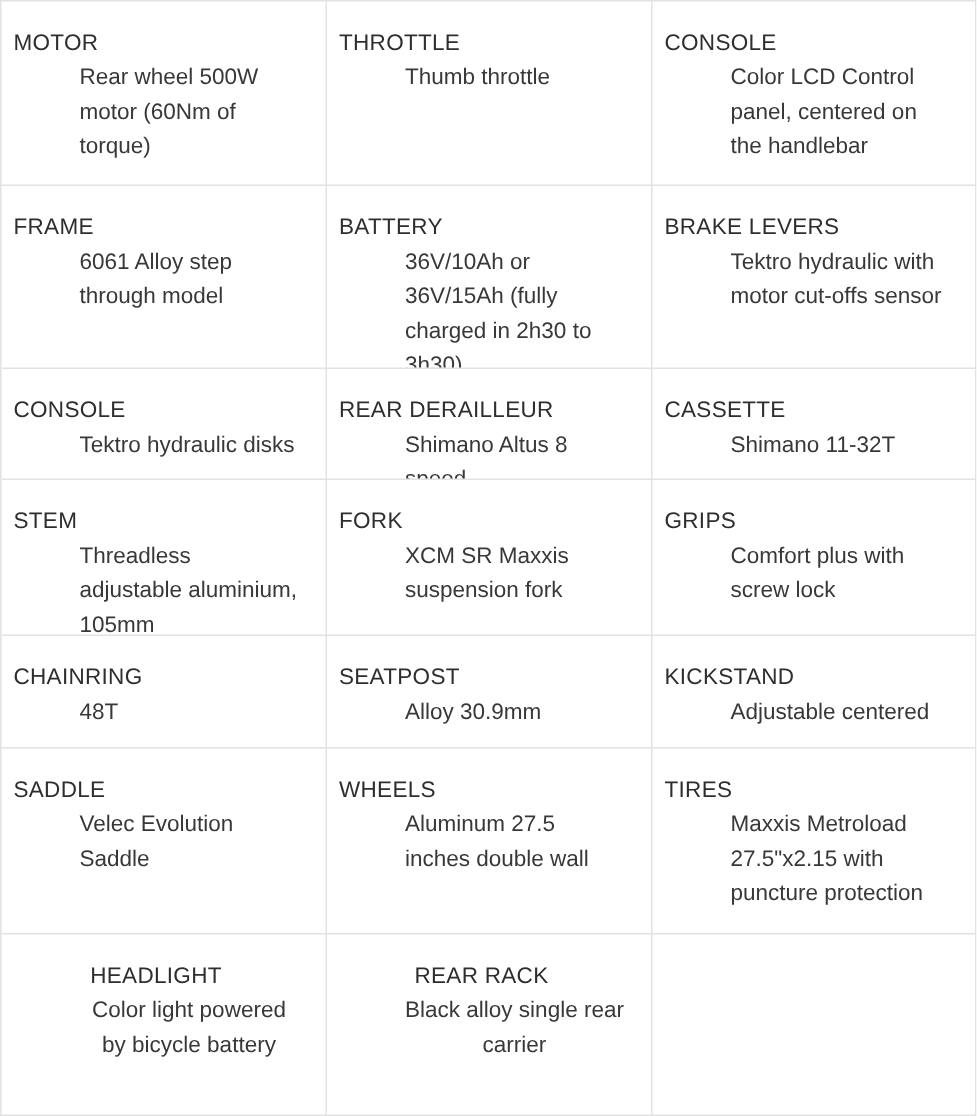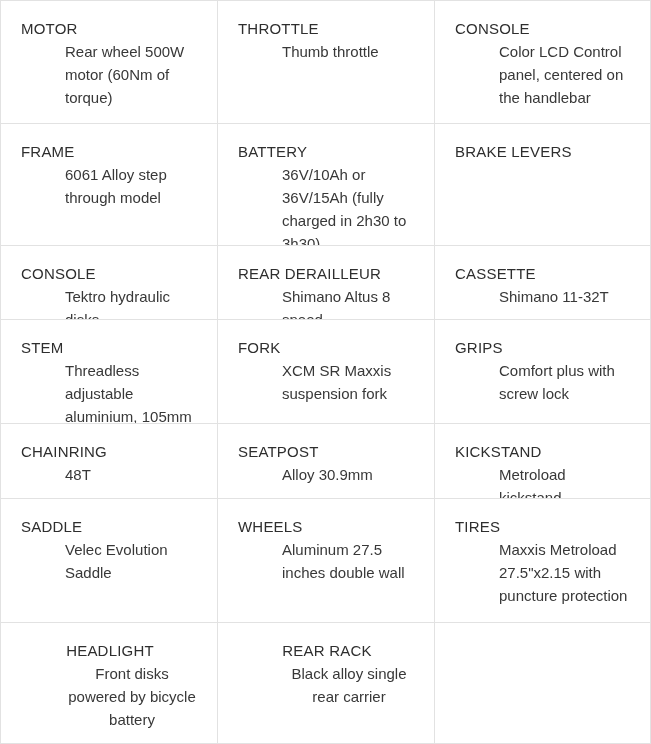--- a/index.html
+++ b/index.html
@@ -18,21 +18,21 @@
     width:651px;
     display:grid;
     grid-template-columns:217px 217px 215px;
     grid-template-rows:123px 122px 74px 104px 75px 124px 120px;
     border:1px solid var(--border-color);
     background:var(--bg);
   }
   .cell{
     border-right:1px solid var(--border-color);
     border-bottom:1px solid var(--border-color);
-    padding:16px 18px 12px 20px;
+    padding:16px 18px 12px 8px;
     overflow:hidden;
   }
   .cell:nth-child(3n){border-right:none;}
   .cell:nth-child(n+19){border-bottom:none;text-align:center;}
   .spec-title{
     font-size:15px;
     line-height:23px;
     font-weight:400;
     color:var(--heading-color);
     letter-spacing:0.2px;
@@ -64,20 +64,21 @@
   <div class="cell">
     <div class="spec-title">FRAME</div>
     <div class="spec-desc">6061 Alloy step through model</div>
   </div>
   <div class="cell">
     <div class="spec-title">BATTERY</div>
     <div class="spec-desc">36V/10Ah or 36V/15Ah (fully charged in 2h30 to 3h30)</div>
   </div>
   <div class="cell">
     <div class="spec-title">BRAKE LEVERS</div>
+    <div class="spec-desc">Tektro hydraulic with motor cut-offs sensor</div>
   </div>
   <div class="cell">
     <div class="spec-title">CONSOLE</div>
     <div class="spec-desc">Tektro hydraulic disks</div>
   </div>
   <div class="cell">
     <div class="spec-title">REAR DERAILLEUR</div>
     <div class="spec-desc">Shimano Altus 8 speed</div>
   </div>
   <div class="cell">
@@ -99,35 +100,35 @@
   <div class="cell">
     <div class="spec-title">CHAINRING</div>
     <div class="spec-desc">48T</div>
   </div>
   <div class="cell">
     <div class="spec-title">SEATPOST</div>
     <div class="spec-desc">Alloy 30.9mm</div>
   </div>
   <div class="cell">
     <div class="spec-title">KICKSTAND</div>
-    <div class="spec-desc">Metroload kickstand</div>
+    <div class="spec-desc">Adjustable centered</div>
   </div>
   <div class="cell">
     <div class="spec-title">SADDLE</div>
     <div class="spec-desc">Velec Evolution Saddle</div>
   </div>
   <div class="cell">
     <div class="spec-title">WHEELS</div>
     <div class="spec-desc">Aluminum 27.5 inches double wall</div>
   </div>
   <div class="cell">
     <div class="spec-title">TIRES</div>
     <div class="spec-desc">Maxxis Metroload 27.5"x2.15 with puncture protection</div>
   </div>
   <div class="cell">
     <div class="spec-title">HEADLIGHT</div>
-    <div class="spec-desc">Front disks powered by bicycle battery</div>
+    <div class="spec-desc">Color light powered by bicycle battery</div>
   </div>
   <div class="cell">
     <div class="spec-title">REAR RACK</div>
     <div class="spec-desc">Black alloy single rear carrier</div>
   </div>
 </div>
 
 </body></html>

